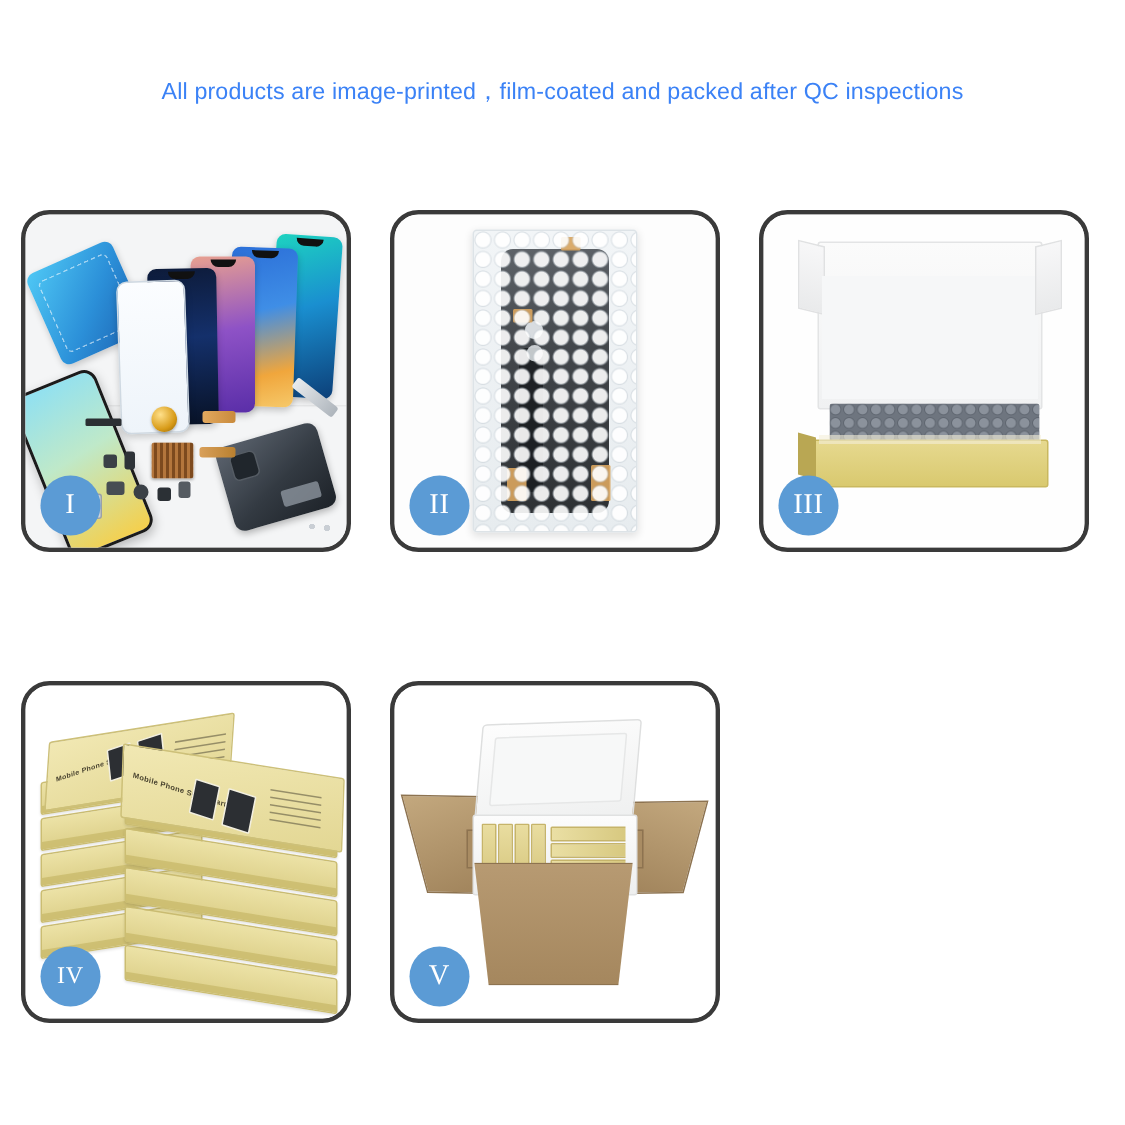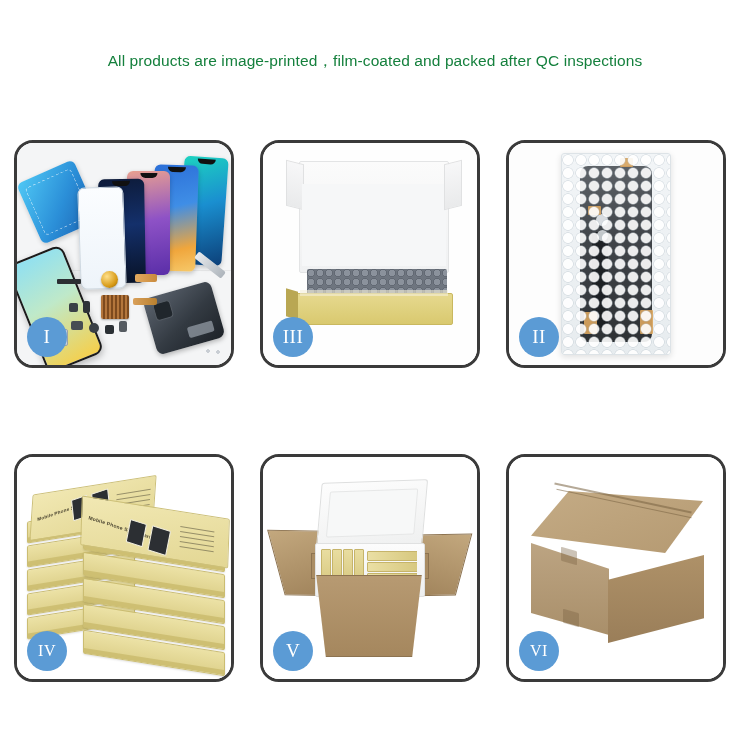--- a/index.html
+++ b/index.html
@@ -11,21 +11,21 @@
   #page{width:750px;height:750px;position:relative;}
 
   
   .header{width:100%;text-align:center;padding-top:38px;box-sizing:border-box;}
   .title{
     font-size:38px;font-weight:700;color:#1a1a1a;
     letter-spacing:1.6px;line-height:1;margin:0;white-space:nowrap;
     font-family:"Liberation Sans", sans-serif;
   }
   .subtitle{
-    font-size:15.5px;color:#15803d;margin:0;padding-top:13px;
+    font-size:15.5px;color:#3b82f6;margin:0;padding-top:13px;
     letter-spacing:0.1px;white-space:nowrap;
     font-family:"Liberation Sans", sans-serif;
   }
 
   
   .grid{
     position:absolute;left:14px;top:140px;
     width:722px;
     display:grid;
     grid-template-columns:repeat(3,220px);
@@ -300,51 +300,51 @@
         <div class="part tweezer"></div>
         <div class="part screws"></div>
       </div>
       <div class="badge">
         <span>I</span>
       </div>
     </div>
 
     <div class="panel">
       <div class="stage">
-        <div class="p3bg"></div>
-        <div class="boxlid">
-          <div class="foamtop"></div>
-        </div>
-        <div class="bubbleins"></div>
-        <div class="boxbase">
-          <div class="boxbase-inner"></div>
-        </div>
-      </div>
-      <div class="badge">
-        <span>III</span>
-      </div>
-    </div>
-
-    <div class="panel">
-      <div class="stage">
         <div class="p2bg"></div>
         <div class="bubblepack">
           <div class="innerpart"></div>
           <div class="innerflex"></div>
           <div class="lens"></div>
           <div class="lens2"></div>
           <div class="tape t1"></div>
           <div class="tape t2"></div>
           <div class="tape t3"></div>
           <div class="tape t4"></div>
           <div class="bubbles"></div>
         </div>
       </div>
       <div class="badge">
         <span>II</span>
+      </div>
+    </div>
+
+    <div class="panel">
+      <div class="stage">
+        <div class="p3bg"></div>
+        <div class="boxlid">
+          <div class="foamtop"></div>
+        </div>
+        <div class="bubbleins"></div>
+        <div class="boxbase">
+          <div class="boxbase-inner"></div>
+        </div>
+      </div>
+      <div class="badge">
+        <span>III</span>
       </div>
     </div>
 
     <div class="panel">
       <div class="stage">
         <div class="p4bg"></div>
         <div class="stack">
           <div class="sbox L5">
               <span class="edge"></span>
             </div>
@@ -420,30 +420,15 @@
           <span class="ybarH" style="left:46px;top:24px;width:50px"></span>
           <span class="ybarH" style="left:46px;top:33px;width:50px"></span>
         </div>
         <div class="cartonbody"></div>
       </div>
       <div class="badge">
         <span>V</span>
       </div>
     </div>
 
-    <div class="panel">
-      <div class="stage">
-        <div class="p6bg"></div>
-        <div class="ctop"></div>
-        <div class="cleft"></div>
-        <div class="cright"></div>
-        <div class="seam seam1"></div>
-        <div class="seam seam2"></div>
-        <div class="tab tab1"></div>
-        <div class="tab tab2"></div>
-      </div>
-      <div class="badge small">
-        <span>VI</span>
-      </div>
-    </div>
 
   </div>
 </div>
 
 </body></html>

